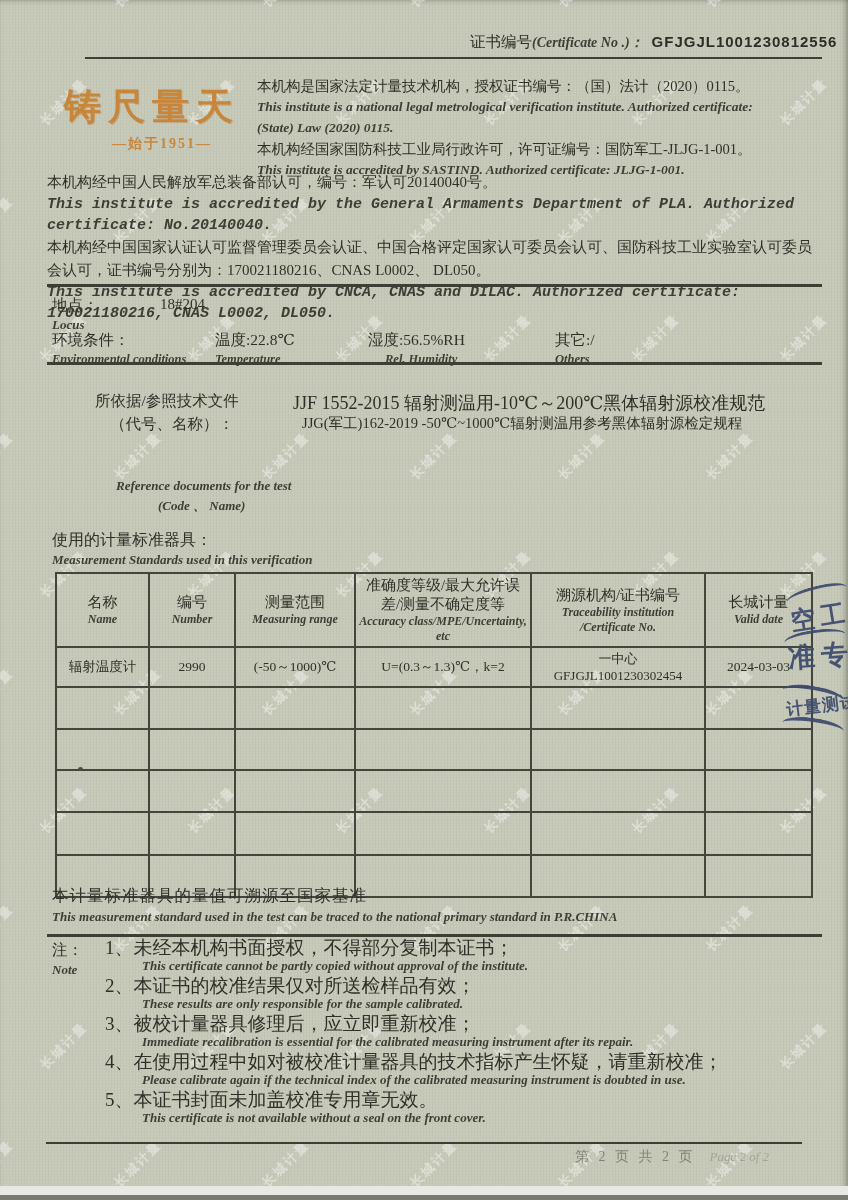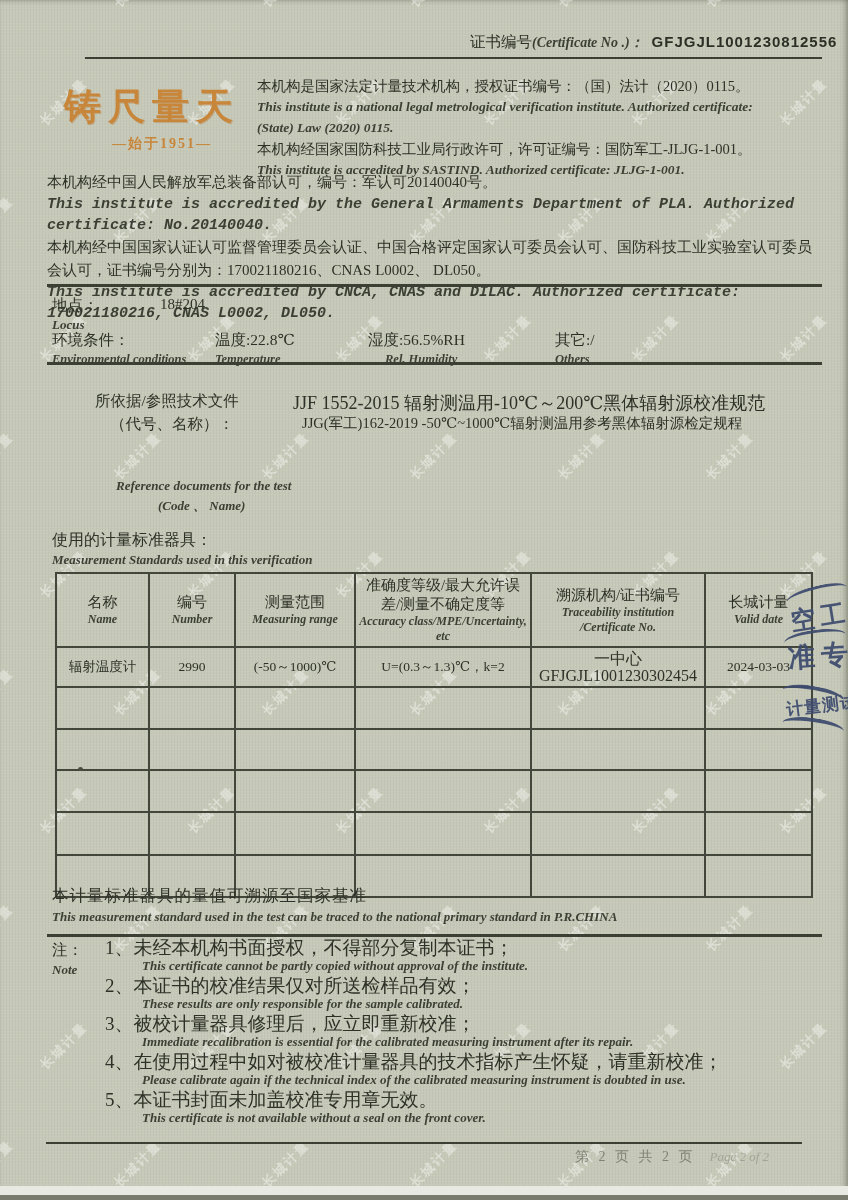--- a/index.html
+++ b/index.html
@@ -55,21 +55,21 @@
   .ref-en2{top:497px;left:158px;font-size:13px;}
   
   .std-title-cn{top:530px;left:52px;font-size:16px;text-align:center;}
   .std-title-en{top:552px;left:52px;font-size:13px;}
   table.std{position:absolute;top:572px;left:55px;width:756px;border-collapse:collapse;table-layout:fixed;}
   table.std th, table.std td{border:2px solid #43463b;text-align:center;vertical-align:middle;
       padding:2px 3px;font-weight:normal;}
   table.std th .cn{font-size:15px;line-height:19px;display:block;}
   table.std th .en{font-size:12px;line-height:15px;display:block;}
   table.std td{font-size:13.5px;}
-  table.std td .sub{display:block;font-size:16px;line-height:17px;}
+  table.std td .sub{display:block;font-size:13px;line-height:17px;}
   .th-row{height:57px;}
   .data-row{height:39px;}
   .er1{height:42px;} .er2{height:41px;} .er3{height:42px;} .er4{height:43px;} .er5{height:42px;}
   
   .stamp{position:absolute;top:586px;left:782px;width:70px;height:150px;z-index:3;
          color:#3d4a6e;opacity:.92;}
   .stamp .frag{position:absolute;font-weight:bold;white-space:nowrap;
          font-family:"Liberation Serif",serif;}
   .stamp .f1{top:12px;left:8px;font-size:25px;letter-spacing:5px;transform:rotate(-9deg);}
   .stamp .f2{top:52px;left:6px;font-size:27px;letter-spacing:6px;transform:rotate(-4deg);}

